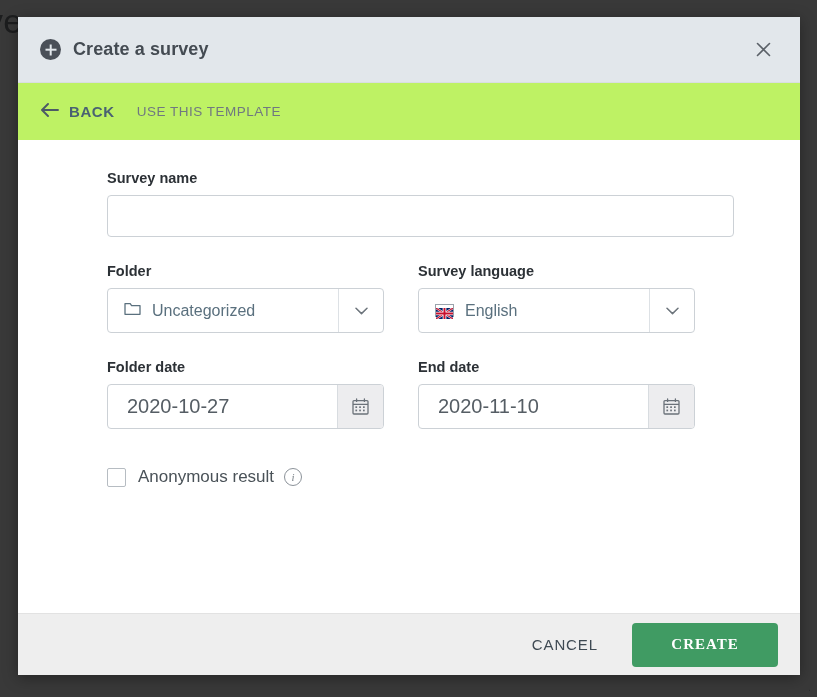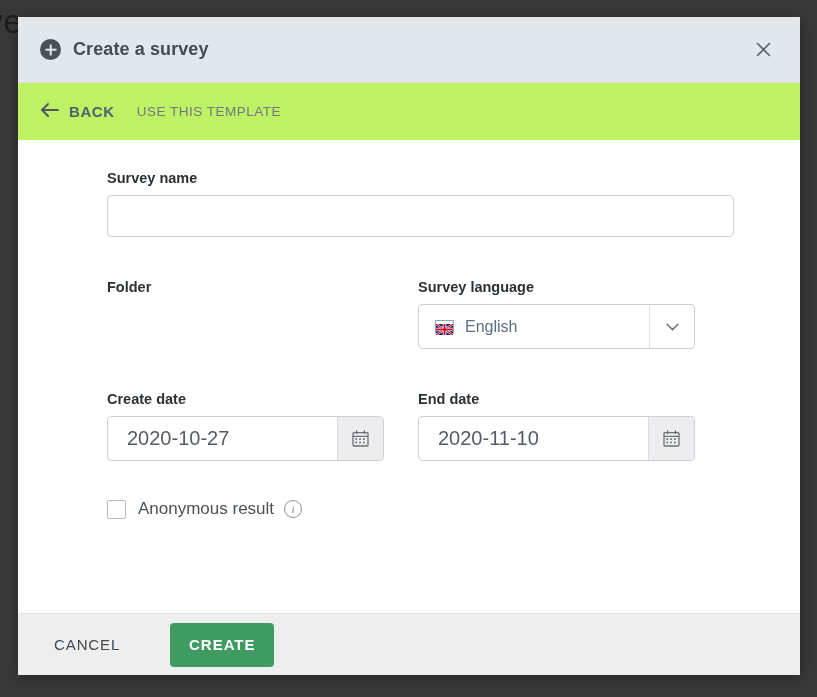--- a/index.html
+++ b/index.html
@@ -170,21 +170,21 @@
     font-size: 15px;
     color: #3b4249;
     outline: none;
   }
 
   .row-2 {
     display: flex;
     gap: 34px;
     margin-top: 26px;
   }
-  .col { width: 277px; margin-top: 16px; }
+  .col { width: 277px; }
 
   
   .select-box {
     display: flex;
     align-items: stretch;
     height: 43px;
     border: 1px solid #ccd1d6;
     border-radius: 4px;
     background: #fff;
     overflow: hidden;
@@ -292,45 +292,46 @@
     margin-left: -2px;
   }
 
   .modal-footer {
     flex: 0 0 62px;
     height: 62px;
     background: #eeeeee;
     border-top: 1px solid #e2e2e2;
     display: flex;
     align-items: center;
+    justify-content: flex-end;
     padding: 0 22px;
     box-sizing: border-box;
-    gap: 36px;
+    gap: 20px;
   }
   .btn-cancel {
     background: transparent;
     border: none;
     font-family: "Liberation Sans", sans-serif;
     font-size: 15px;
     letter-spacing: .9px;
     color: #3f4a53;
     cursor: pointer;
     padding: 10px 14px;
   }
   .btn-create {
     background: #409b63;
     border: none;
     border-radius: 4px;
     color: #ffffff;
-    font-family: Liberation Sans, sans-serif;
+    font-family: Liberation Serif, serif;
     font-size: 15px;
     font-weight: bold;
     letter-spacing: 1px;
     cursor: pointer;
-    width: 104px;
+    width: 146px;
     height: 44px;
   }
 </style>
 </head>
 <body>
 
 <div id="page-backdrop">
   <div class="bg-heading">ve</div>
 
   <div class="bg-corner-mark">.</div>
@@ -365,20 +366,35 @@
   <div class="modal-body">
 
     <div>
       <div class="field-label">Survey name</div>
       <input class="text-input" type="text" value="" style="">
     </div>
 
     <div class="row-2">
       <div class="col">
         <div class="field-label">Folder</div>
+        <div class="select-box">
+          <span class="select-value">
+            <span class="folder-icon">
+              <svg width="17" height="14" viewBox="0 0 17 14" aria-hidden="true">
+                <path d="M1 12.3 V1.7 H6.2 L7.6 3.6 H16 V12.3 Z" stroke="currentColor" stroke-width="1.3" fill="none" stroke-linejoin="round"></path>
+              </svg>
+            </span>
+            <span class="select-text">Uncategorized</span>
+          </span>
+          <span class="select-caret">
+            <svg width="13" height="8" viewBox="0 0 13 8" aria-hidden="true">
+              <path d="M1 1.3 L6.5 6.6 L12 1.3" stroke="currentColor" stroke-width="1.5" fill="none" stroke-linecap="round" stroke-linejoin="round"></path>
+            </svg>
+          </span>
+        </div>
       </div>
 
       <div class="col">
         <div class="field-label">Survey language</div>
         <div class="select-box">
           <span class="select-value">
             <span class="flag-uk">
               <svg width="100%" height="100%" viewBox="0 0 60 40" preserveAspectRatio="none" aria-hidden="true">
                 <rect width="60" height="40" fill="#012169"></rect>
                 <path d="M0,0 L60,40 M60,0 L0,40" stroke="#ffffff" stroke-width="8"></path>
@@ -393,21 +409,21 @@
             <svg width="13" height="8" viewBox="0 0 13 8" aria-hidden="true">
               <path d="M1 1.3 L6.5 6.6 L12 1.3" stroke="currentColor" stroke-width="1.5" fill="none" stroke-linecap="round" stroke-linejoin="round"></path>
             </svg>
           </span>
         </div>
       </div>
     </div>
 
     <div class="row-2">
       <div class="col">
-        <div class="field-label">Create date</div>
+        <div class="field-label">Folder date</div>
         <div class="date-box">
           <span class="date-value">2020-10-27</span>
           <span class="date-btn">
             <svg class="cal-icon" width="17" height="17" viewBox="0 0 17 17" aria-hidden="true">
               <rect x="1" y="2.6" width="15" height="13.4" rx="1" stroke="currentColor" stroke-width="1.3" fill="none"></rect>
               <path d="M1 6.4 H16" stroke="currentColor" stroke-width="1.3"></path>
               <path d="M4.6 1 V3.4 M12.4 1 V3.4" stroke="currentColor" stroke-width="1.3" stroke-linecap="round"></path>
               <g fill="currentColor">
                 <rect x="3.4" y="8.3" width="1.7" height="1.7"></rect>
                 <rect x="7.2" y="8.3" width="1.7" height="1.7"></rect>

